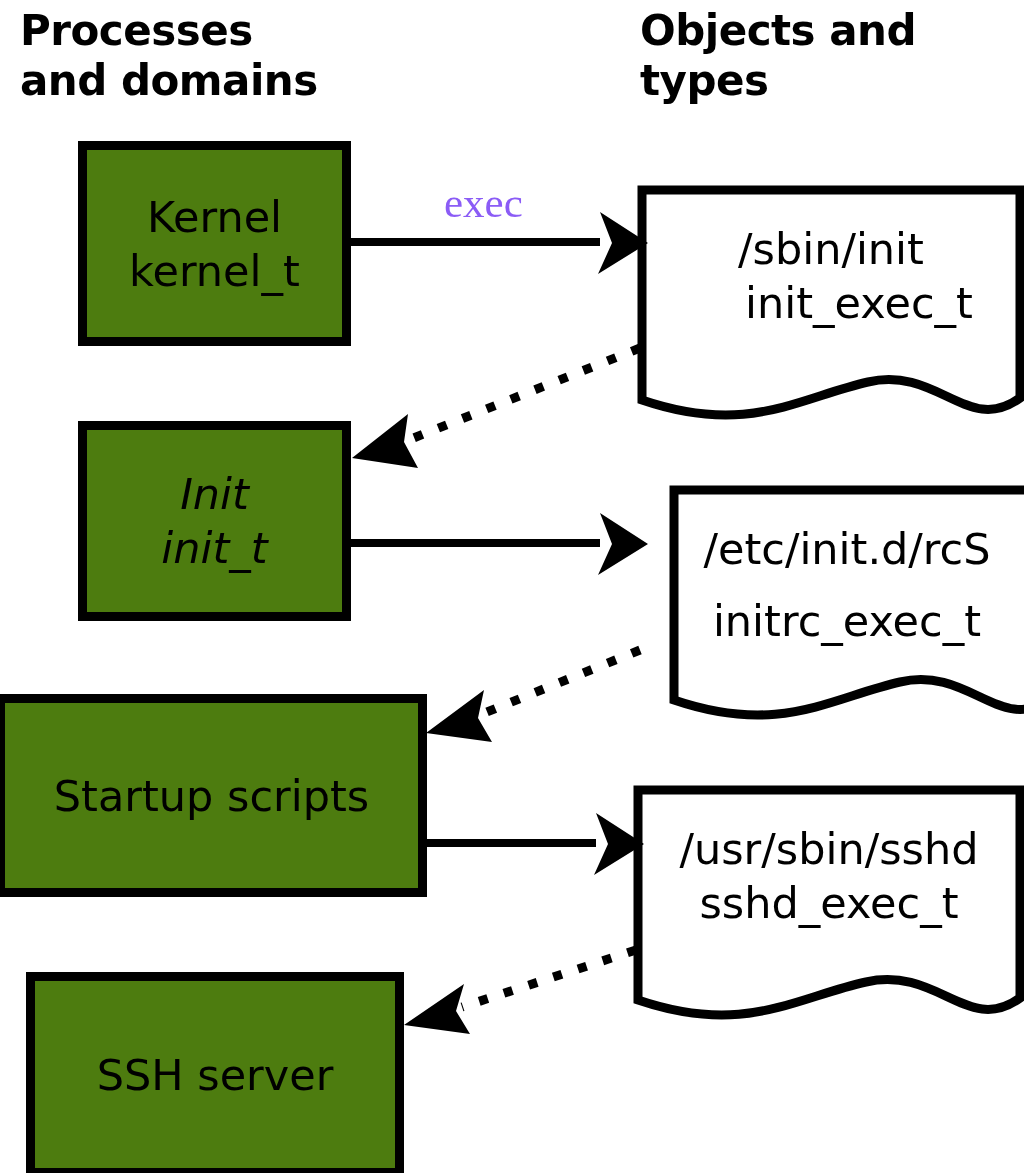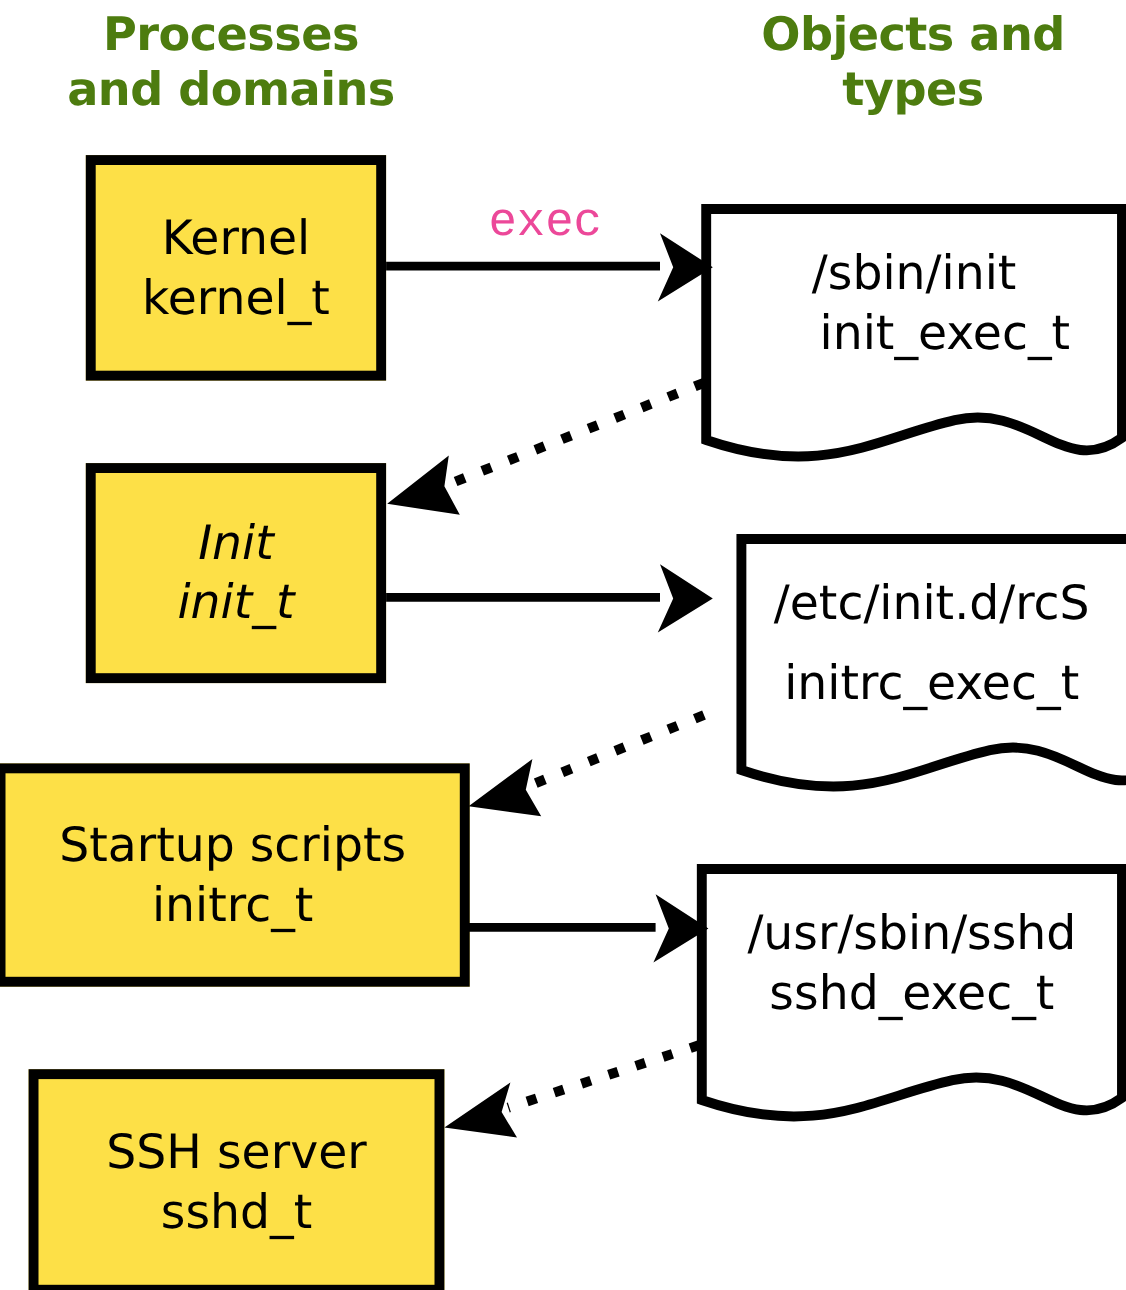--- a/index.html
+++ b/index.html
@@ -18,38 +18,37 @@
 
   #diagram-root {
     position: absolute;
     left: 0; top: 0;
     width: 1024px;
     height: 1173px;
   }
 
   .col-header {
     position: absolute;
-    text-align: center;
     font-family: "DejaVu Sans", sans-serif;
     font-weight: bold;
     font-size: 42px;
     line-height: 50px;
     letter-spacing: -0.5px;
     white-space: pre-line;
-    color: #4d7c0f;
+    color: #000000;
   }
   #header-processes { left: 20px;  top: 6px;  width: 380px; }
   #header-objects   { left: 640px; top: 6px;  width: 380px; }
 
   
   .proc-box {
     position: absolute;
     box-sizing: border-box;
     border: 9px solid #000;
-    background: #fde047;
+    background: #4d7c0f;
     display: flex;
     flex-direction: column;
     align-items: center;
     justify-content: center;
   }
   .proc-box .line {
     font-size: 43px;
     line-height: 54px;
     font-family: "DejaVu Sans", sans-serif;
     color: #000;
@@ -95,22 +94,22 @@
   }
   .solid-edge { stroke: #000; stroke-width: 8; fill: none; }
   .dotted-edge { stroke: #000; stroke-width: 9; fill: none;
                  stroke-dasharray: 9 17; stroke-linecap: butt; }
   .arrow-head { fill: #000; stroke: none; }
 
   .edge-label {
     position: absolute;
     font-size: 43px;
     line-height: 46px;
-    font-family: Liberation Mono, monospace;
-    color: #ec4899;
+    font-family: Liberation Serif, serif;
+    color: #8b5cf6;
     white-space: nowrap;
   }
   #label-exec { left: 444px; top: 180px; }
 </style>
 </head>
 <body>
 
 <div id="diagram-root">
 
   <div class="col-header" id="header-processes">Processes
@@ -124,26 +123,24 @@
     <div class="line">kernel_t</div>
   </div>
 
   <div class="proc-box" id="box-init">
     <div class="line">Init</div>
     <div class="line">init_t</div>
   </div>
 
   <div class="proc-box" id="box-initrc">
     <div class="line">Startup scripts</div>
-    <div class="line">initrc_t</div>
   </div>
 
   <div class="proc-box" id="box-sshd">
     <div class="line">SSH server</div>
-    <div class="line">sshd_t</div>
   </div>
 
   <div class="obj-doc" id="doc-init">
     <svg width="386" height="250" viewBox="0 0 386 250">
       <path d="M 4 4 L 382 4 L 382 212 C 330 250 300 180 230 196 C 160 212 110 250 4 214 Z" fill="#ffffff" stroke="#000000" stroke-width="9" stroke-linejoin="miter" stroke-linecap="butt"></path>
     </svg>
     <div class="doc-label">/sbin/init</div>
     <div class="doc-label" style="top:78px;padding-left:28px;">init_exec_t</div>
   </div>
 

